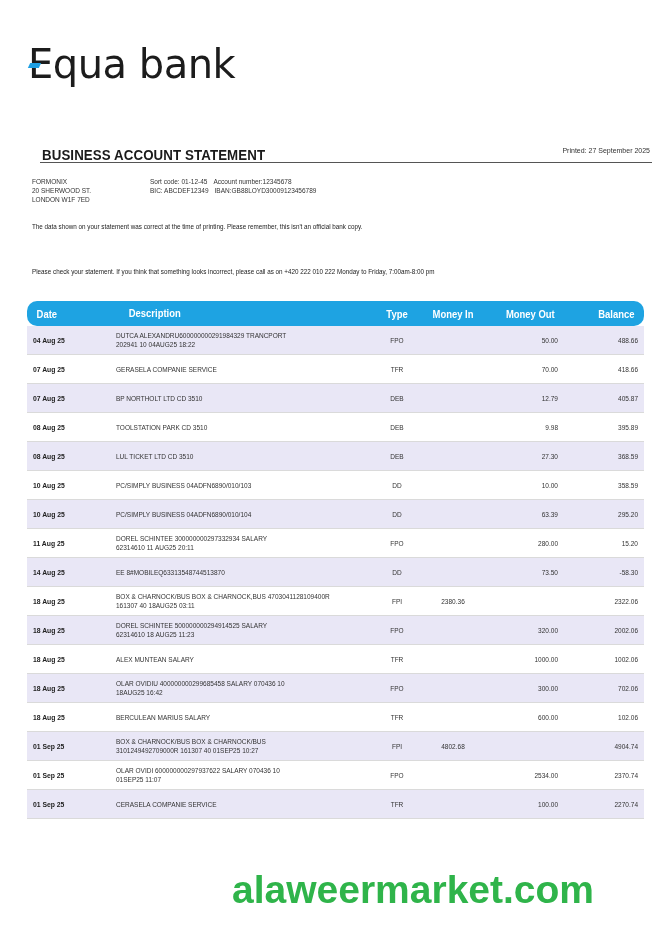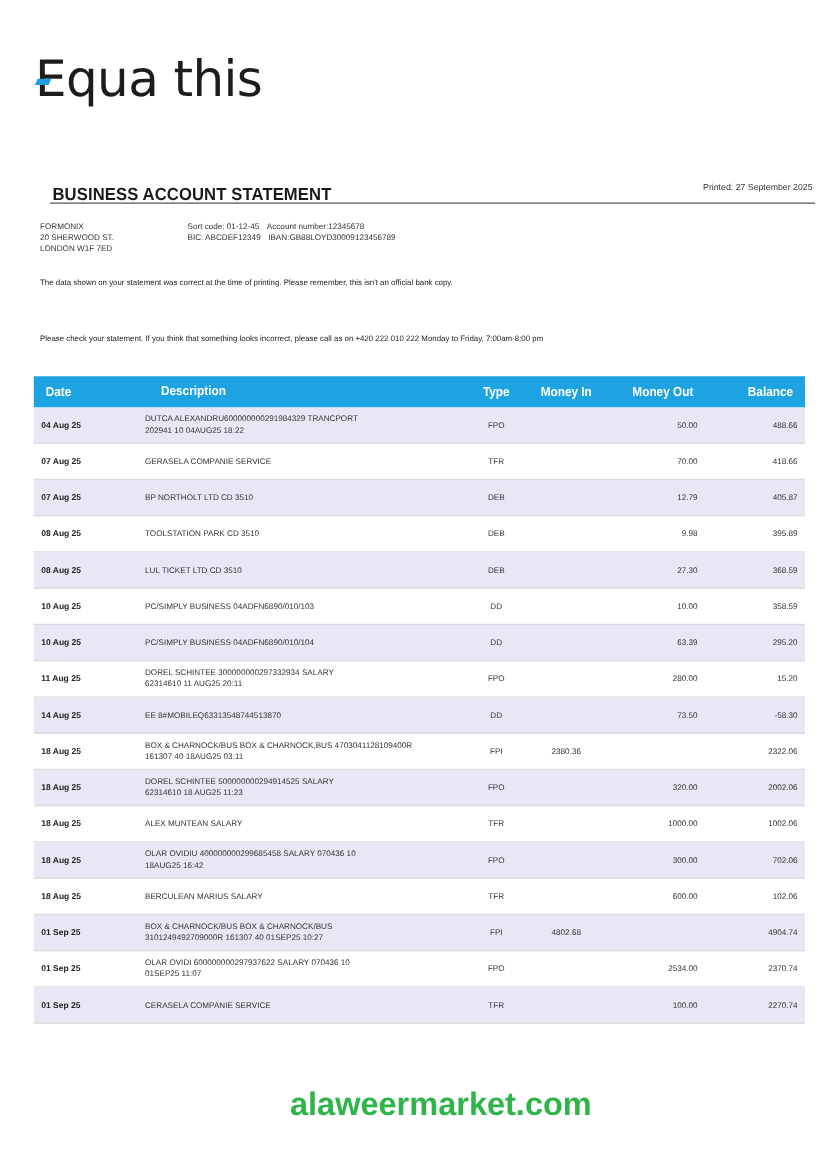--- a/index.html
+++ b/index.html
@@ -15,45 +15,45 @@
     .printed { position: absolute; right: 2px; top: 0; font-size: 7px; color: #333; }
 
     .addr { position: absolute; left: 32px; top: 177px; font-size: 6.5px; line-height: 9px; color: #333; }
     .acct { position: absolute; left: 150px; top: 177px; font-size: 6.5px; line-height: 9px; color: #333; }
     .acct span { margin-right: 6px; }
 
     .disclaimer { position: absolute; left: 32px; top: 223px; font-size: 6.3px; color: #222; }
     .check { position: absolute; left: 32px; top: 268px; font-size: 6.3px; color: #222; }
 
     .table { position: absolute; left: 27px; top: 301px; width: 617px; }
-    .thead { height: 25px; background: #1ea3e2; display: flex; align-items: center; color: #fff; font-weight: bold; font-size: 10.5px; }
+    .thead { height: 25px; background: #1ea3e2; display: flex; align-items: center; color: #fff; font-weight: bold; font-size: 10.5px; border-radius: 10px; }
     .thead .col { transform: scaleX(0.9); }
     .row { display: flex; align-items: center; border-bottom: 1.5px solid #dadada; font-size: 6.5px; color: #333; }
     .row.shaded { background: #e9e7f6; }
     .row.single { height: 29px; }
     .row.double { height: 29px; }
     .col { display: block; }
     .c-date { width: 84px; padding-left: 6px; font-weight: bold; font-size: 6.8px; color: #222; }
     .c-desc { width: 265px; padding-left: 5px; line-height: 9px; }
     .c-type { width: 42px; text-align: center; }
     .c-in { width: 70px; text-align: center; }
     .c-out { width: 74px; text-align: right; padding-right: 3px; border-right: 1px solid transparent; }
     .c-bal { flex: 1; text-align: right; padding-right: 6px; }
     .thead .c-date { font-size: 10.5px; color: #fff; padding-left: 6px; }
     .thead .c-desc { padding-left: 5px; }
     .thead .c-in { text-align: center; }
     .thead .c-out { text-align: right; padding-right: 3px; }
 
-    .footer { position: absolute; left: 232px; top: 868px; font-size: 26px; font-weight: bold; color: #2fb44a; font-family: "Liberation Sans", sans-serif; letter-spacing: 0px; }
+    .footer { position: absolute; left: 232px; top: 868px; font-size: 39px; font-weight: bold; color: #2fb44a; font-family: "Liberation Sans", sans-serif; letter-spacing: 0px; }
   </style>
 </head>
 <body>
 
 <div class="logo">
-  <span class="e"><span>E</span><span class="e-accent"></span></span><span>qua this</span>
+  <span class="e"><span>E</span><span class="e-accent"></span></span><span>qua bank</span>
 </div>
 
 <div class="title-row">
   <div class="title">BUSINESS ACCOUNT STATEMENT</div>
   <div class="printed">Printed: 27 September 2025</div>
 </div>
 
 <div class="addr">
   <div>FORMONIX</div>
   <div>20 SHERWOOD ST.</div>

